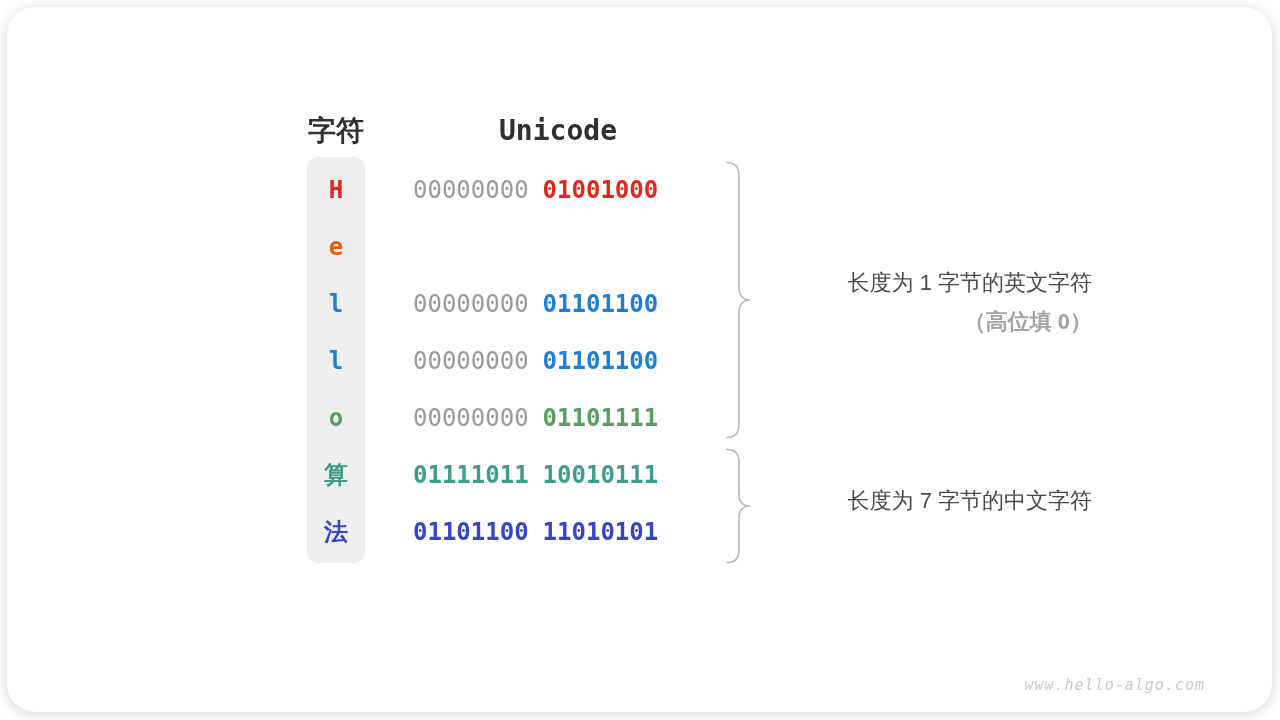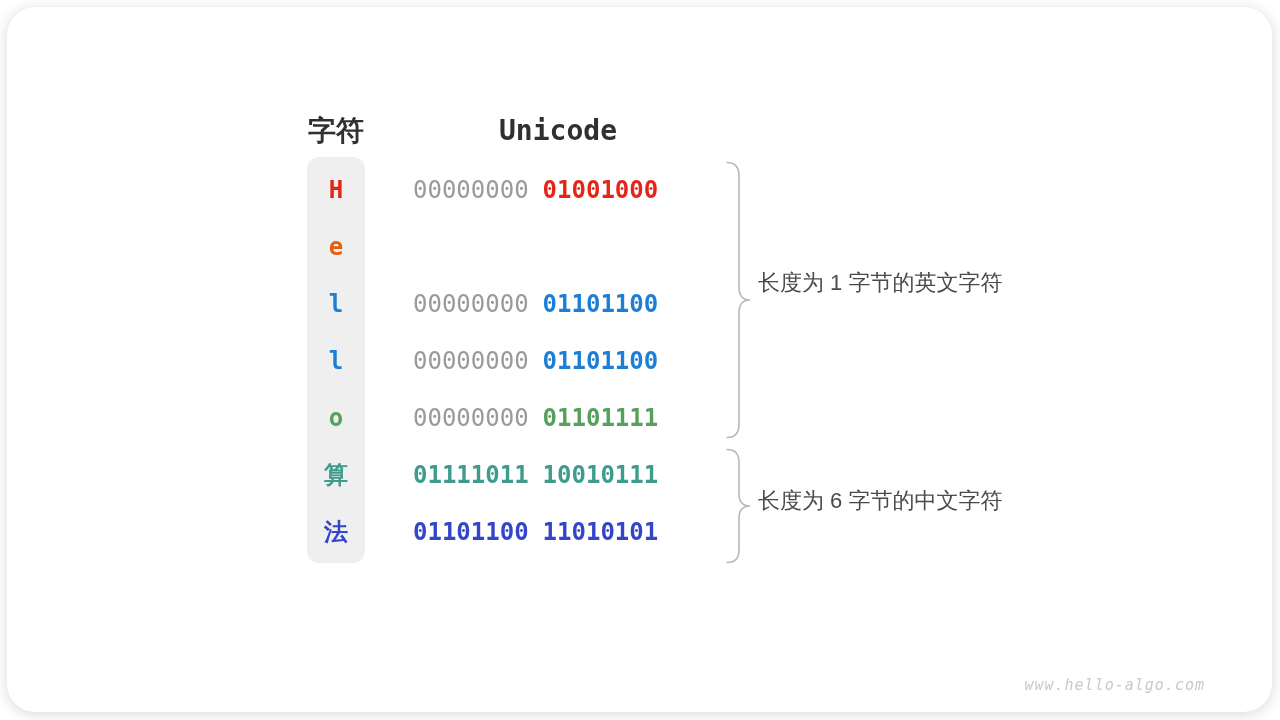--- a/index.html
+++ b/index.html
@@ -44,21 +44,21 @@
   }
   .byte.b1 { font-weight: 400; margin-right: 14px; }
   .byte.b2 { font-weight: bold; }
   .row.two-byte .byte.b1 { font-weight: bold; }
 
   
   .brace { position: absolute; }
   .brace svg { display: block; }
 
   
-  .annotation { position: absolute; left: 758px; width: 334px; text-align: left; }
+  .annotation { position: absolute; left: 758px; width: 334px; text-align: right; }
   .annotation .line { font-size: 22px; line-height: 39px; color: #4a4a4a; }
   .annotation .line.muted { color: #a3a3a3; font-weight: bold; }
   .annotation-english { top: 263px; }
   .annotation-chinese { top: 481px; }
 
   .watermark {
     position: absolute; right: 75px; bottom: 26px;
     font-family: "DejaVu Sans Mono", "Liberation Mono", monospace;
     font-size: 15px; color: #c9c9c9; letter-spacing: 1px; font-style: italic;
   }
@@ -108,19 +108,20 @@
     </svg>
   </div>
   <div class="brace" style="left:722px; top:448px">
     <svg width="32" height="116" viewBox="0 0 32 116">
       <path d="M 5,1.5 Q 17,1.5 17,14 L 17,46 Q 17,58 28,58 Q 17,58 17,70 L 17,102 Q 17,114.5 5,114.5" fill="none" stroke="#b9b9b9" stroke-width="1.6" stroke-linecap="round"></path>
     </svg>
   </div>
 
   <div class="annotation annotation-english">
     <div class="line">长度为 1 字节的英文字符</div>
+    <div class="line muted">（高位填 0）</div>
   </div>
   <div class="annotation annotation-chinese">
-    <div class="line">长度为 6 字节的中文字符</div>
+    <div class="line">长度为 7 字节的中文字符</div>
   </div>
 
   <div class="watermark">www.hello-algo.com</div>
 </div>
 
 </body></html>

